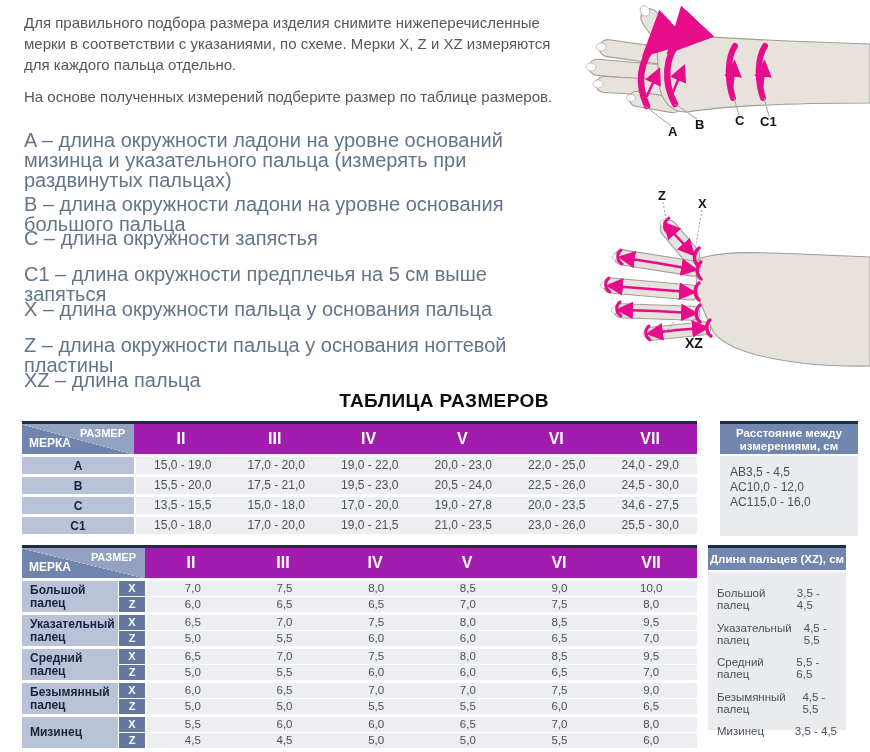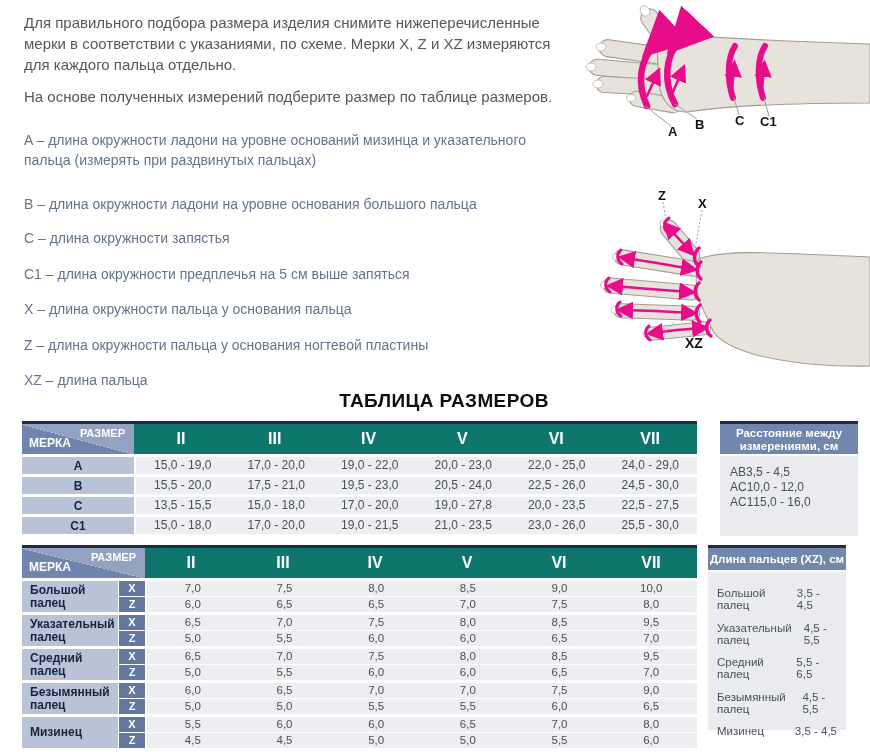--- a/index.html
+++ b/index.html
@@ -4,42 +4,42 @@
 <style>
   html,body { margin:0; padding:0; background:#fff; }
   .page { position:relative; width:870px; height:752px; background:#ffffff;
           font-family:"Liberation Sans", sans-serif; overflow:hidden; }
 
   
   .intro-p1 { position:absolute; left:24px; top:12px; width:545px;
               font-size:15px; line-height:21px; color:#54585d; }
   .intro-p2 { position:absolute; left:24px; top:86px; width:560px;
               font-size:15px; line-height:21px; color:#54585d; }
-  .def { position:absolute; left:24px; width:545px; font-size:14px;
+  .def { position:absolute; left:24px; width:545px; font-size:20px;
          line-height:20px; color:#64758a; }
   .def-a  { top:130px; } .def-b  { top:194px; } .def-c  { top:228px; }
   .def-c1 { top:264px; } .def-x  { top:299px; } .def-z  { top:335px; }
   .def-xz { top:370px; }
 
   
   .hand1 { position:absolute; left:583px; top:0px; width:287px; height:148px; }
   .hand2 { position:absolute; left:583px; top:170px; width:287px; height:220px; }
   .dlabel { position:absolute; font-weight:bold; color:#131313; font-size:13px; }
   .lbl-a  { left:668px; top:124px; } .lbl-b  { left:695px; top:117px; }
   .lbl-c  { left:735px; top:113px; } .lbl-c1 { left:760px; top:114px; }
   .lbl-z  { left:658px; top:188px; } .lbl-x  { left:698px; top:196px; }
   .lbl-xz { left:685px; top:335px; font-size:14px; }
 
   
   .size-title { position:absolute; left:0; top:390px; width:888px; text-align:center;
                 font-size:19px; font-weight:bold; color:#0e0e0e; letter-spacing:0.4px; }
 
   
   .topline { height:3px; background:#1d2b47; }
-  .t-header { display:flex; height:30px; background:#0f766e; }
+  .t-header { display:flex; height:30px; background:#a21caf; }
   .corner { position:relative;
             background:linear-gradient(to top right,#7085ad 48.5%,#c6cedd 49%,#93a2c0 49.8%); }
   .corner-razmer { position:absolute; top:3px; right:9px; font-size:11px; font-weight:bold; color:#fff; }
   .corner-merka  { position:absolute; bottom:4px; left:7px; font-size:12px; font-weight:bold; color:#fff; }
   .t-col { flex:1; display:flex; align-items:center; justify-content:center;
            color:#fff; font-weight:bold; font-size:16px; }
 
   
   .t1 { position:absolute; left:22px; top:421px; width:675px; }
   .c1w { width:112px; }
@@ -227,21 +227,21 @@
       </div>
     </div>
     <div class="t1-row">
       <div class="t1-label">C</div>
       <div class="t-cells">
         <div class="t-cell">13,5 - 15,5</div>
         <div class="t-cell">15,0 - 18,0</div>
         <div class="t-cell">17,0 - 20,0</div>
         <div class="t-cell">19,0 - 27,8</div>
         <div class="t-cell">20,0 - 23,5</div>
-        <div class="t-cell">22,5 - 27,5</div>
+        <div class="t-cell">34,6 - 27,5</div>
       </div>
     </div>
     <div class="t1-row">
       <div class="t1-label">C1</div>
       <div class="t-cells">
         <div class="t-cell">15,0 - 18,0</div>
         <div class="t-cell">17,0 - 20,0</div>
         <div class="t-cell">19,0 - 21,5</div>
         <div class="t-cell">21,0 - 23,5</div>
         <div class="t-cell">23,0 - 26,0</div>

